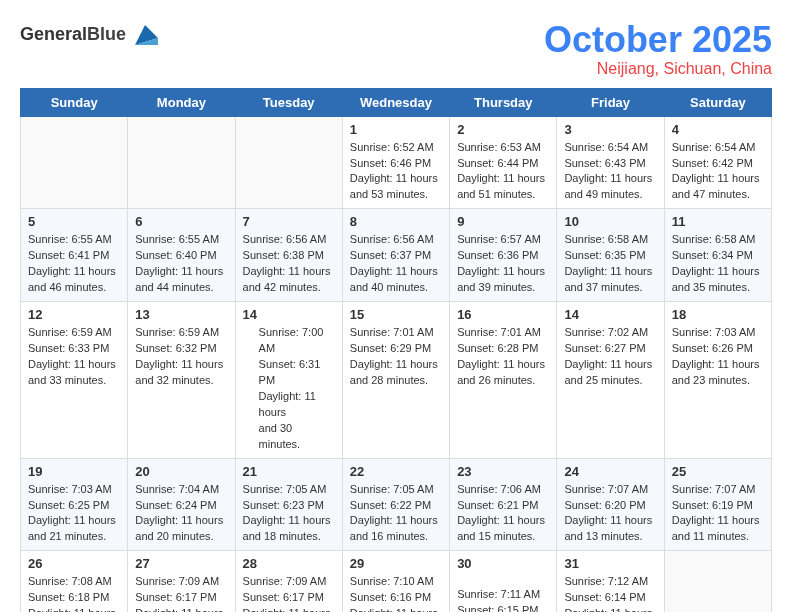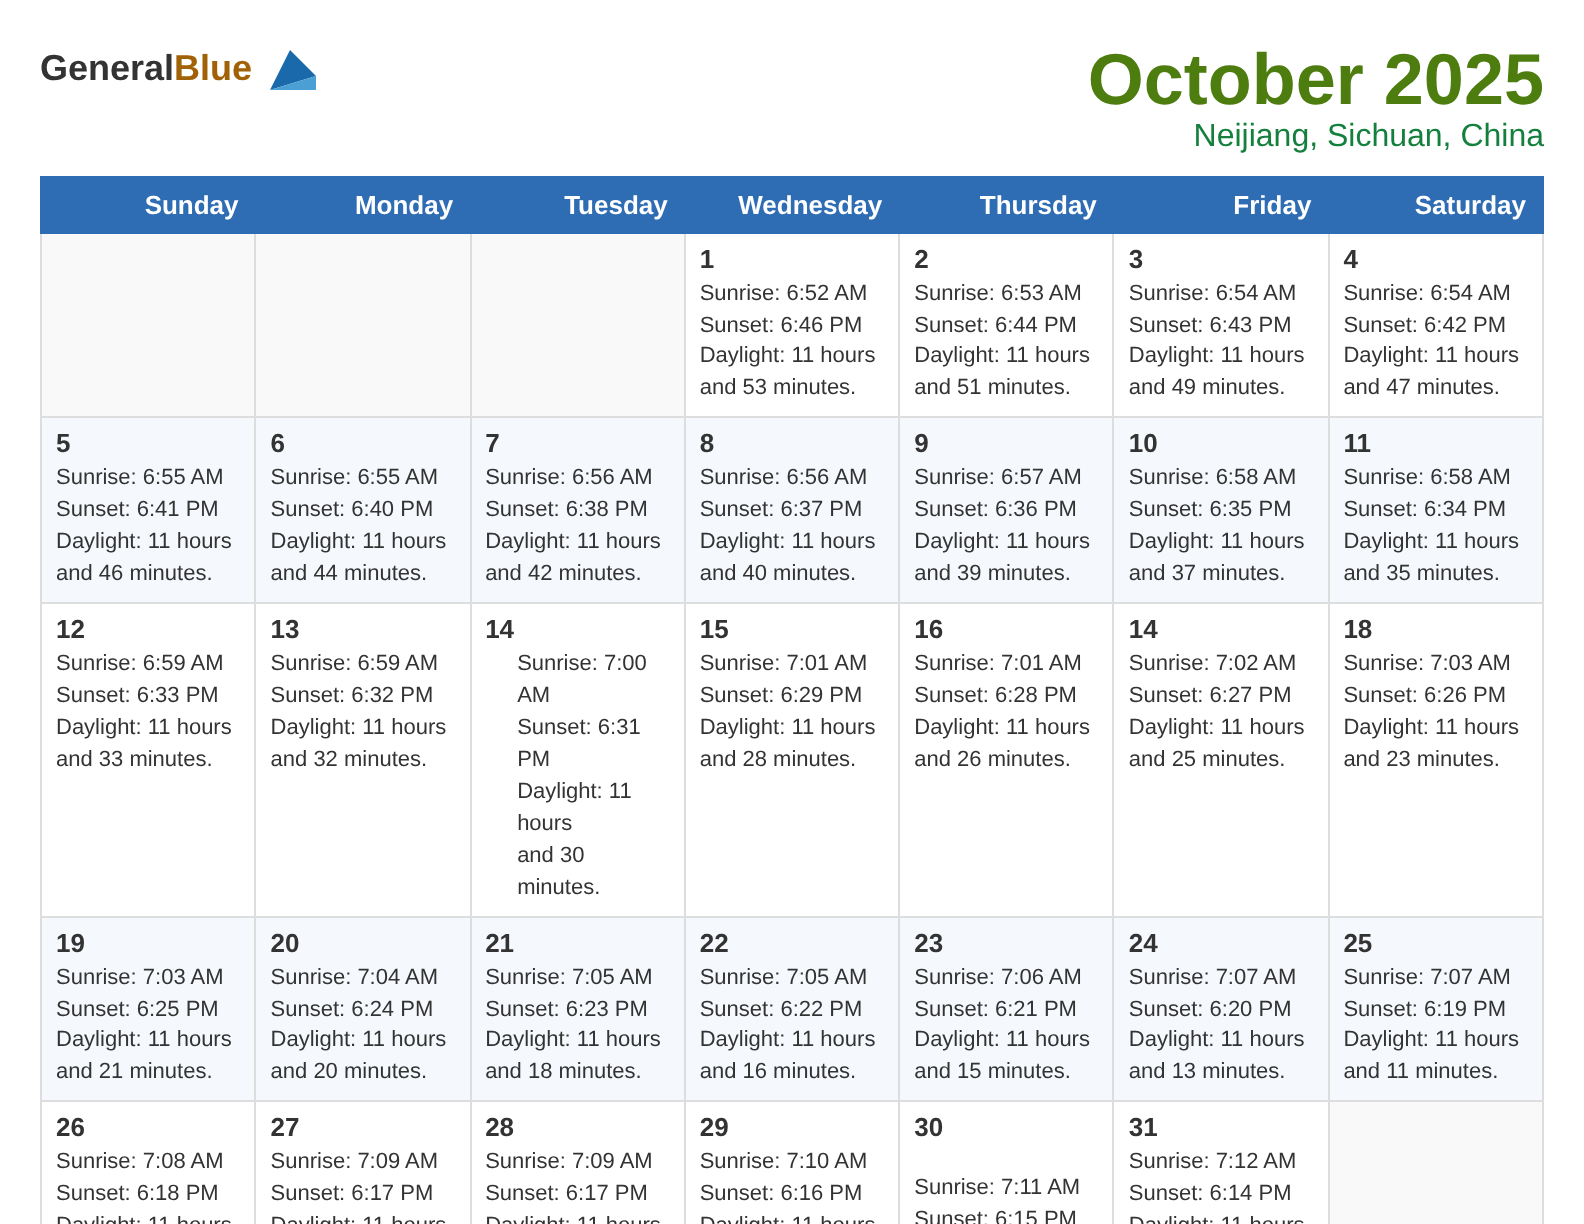--- a/index.html
+++ b/index.html
@@ -27,49 +27,49 @@
       line-height: 1.1;
     }
     .logo-general {
       font-size: 18px;
       font-weight: bold;
       color: #333;
     }
     .logo-blue {
       font-size: 18px;
       font-weight: bold;
-      color: #a16207;
+      color: #404040;
     }
     .logo-icon {
       width: 30px;
       height: 30px;
       margin-left: 4px;
     }
     .title-section {
       text-align: right;
     }
     .month-title {
       font-size: 36px;
       font-weight: bold;
-      color: #4d7c0f;
+      color: #3b82f6;
       line-height: 1.1;
     }
     .location {
       font-size: 16px;
-      color: #15803d;
+      color: #ef4444;
     }
     .calendar {
       width: 100%;
       border-collapse: collapse;
       border: 1px solid #ccc;
     }
     .calendar th {
       background-color: #2e6db4;
       color: white;
-      text-align: right;
+      text-align: center;
       padding: 6px 8px;
       font-size: 13px;
       border: 1px solid #2e6db4;
     }
     .calendar td {
       vertical-align: top;
       padding: 5px 7px;
       border: 1px solid #ddd;
       width: calc(100% / 7);
       min-height: 80px;

